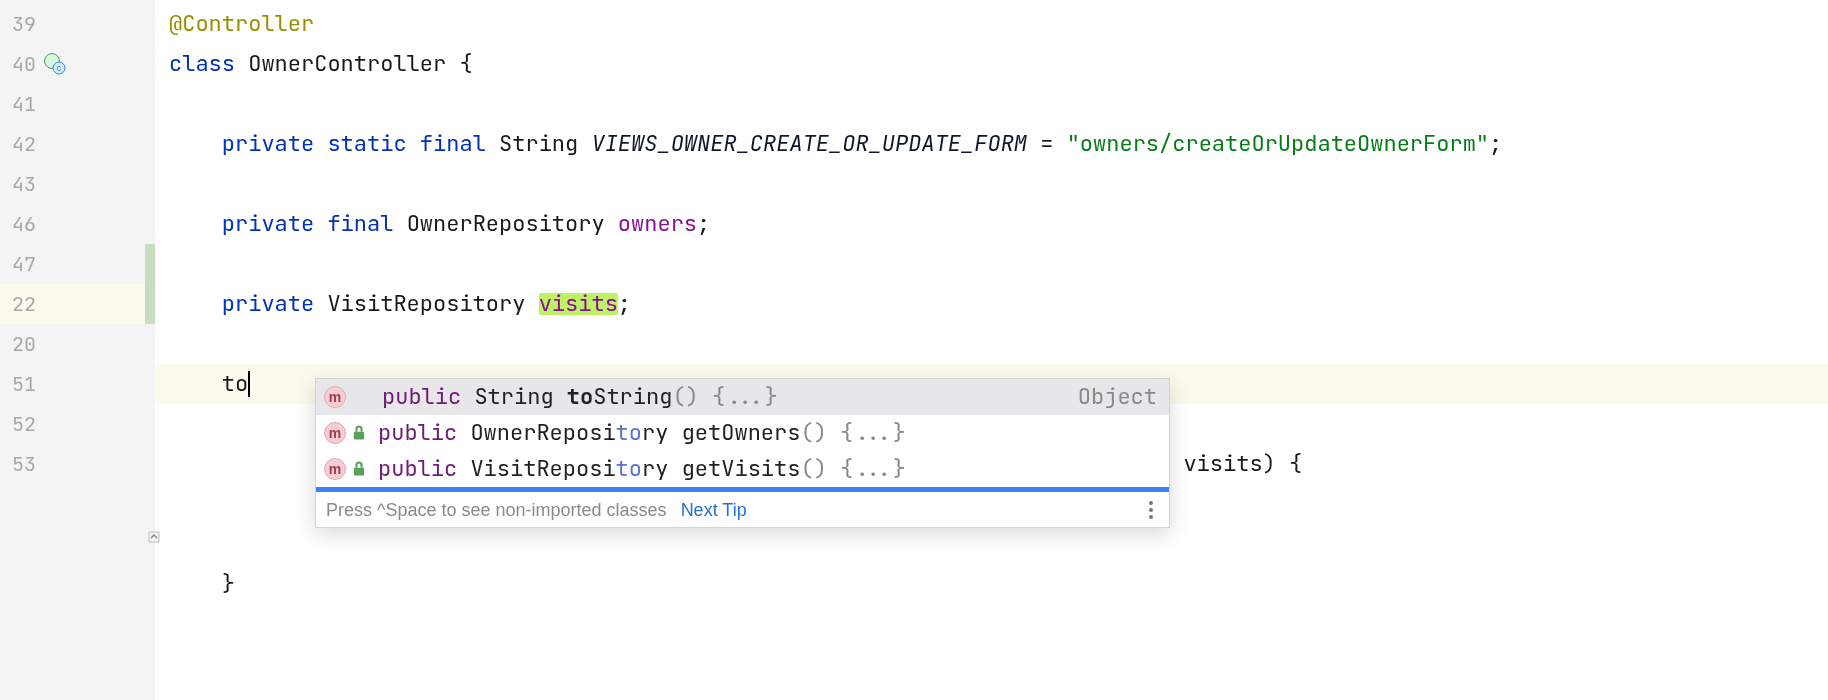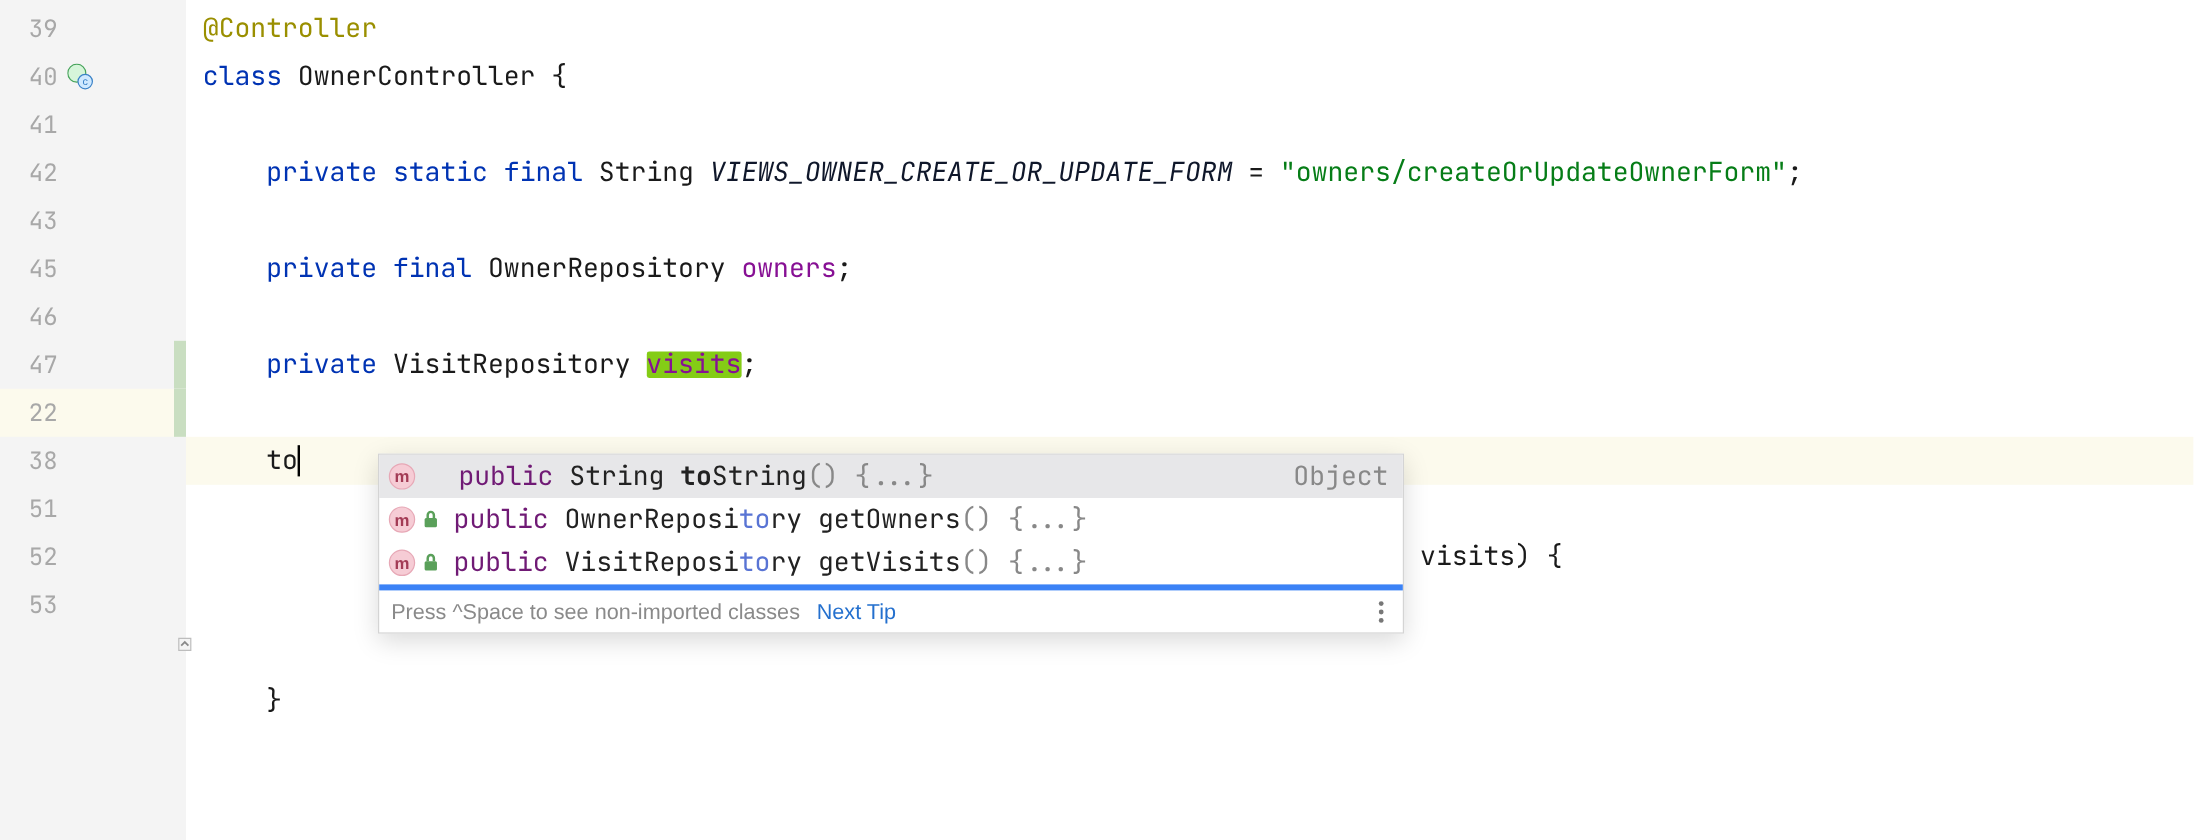--- a/index.html
+++ b/index.html
@@ -1,36 +1,36 @@
 <!DOCTYPE html>
 <html><head>
 <meta charset="utf-8">
 <style>
   * { margin: 0; padding: 0; box-sizing: border-box; }
   html, body { width: 1828px; height: 700px; overflow: hidden; background: #fff; }
   body { font-family: "JetBrains Mono", Menlo, Consolas, monospace; font-size: 22px; line-height: 1.0; }
 
   .editor { display: flex; width: 100%; height: 100%; }
   .gutter { width: 155px; background: #f4f4f4; border-right: none; padding-top: 4px; }
-  .gline { height: 40px; display: flex; align-items: center; padding-left: 14px; position: relative; }
+  .gline { height: 40px; display: flex; align-items: center; padding-left: 2px; position: relative; }
   .lineno { color: #a8a8a8; font-size: 20px; width: 34px; text-align: right; }
   .gicons { margin-left: 8px; display: flex; gap: 2px; }
 
   .code { flex: 1; position: relative; padding-top: 4px; text-align: center; }
   .cline { height: 40px; display: flex; align-items: center; white-space: pre; padding-left: 14px; font-size: 22px; }
   .annotation { color: #9a8f00; }
   .keyword { color: #0033b3; }
   .classname { color: #1a1a1a; }
   .type { color: #1a1a1a; }
   .constant { color: #0f172a; font-style: italic; }
   .string { color: #067d17; }
   .field { color: #871094; }
   .plain { color: #1a1a1a; }
   .punct { color: #1a1a1a; }
-  .hl { background: #84cc16; border-radius: 2px; }
+  .hl { background: #bef264; border-radius: 2px; }
 
   .vcs-new { position: absolute; left: 145px; top: 0; width: 10px; height: 40px; background: #c9dec1; }
   .current { background: #fcfaed; }
 
   .caret { display: inline-block; width: 2px; height: 26px; background: #000; vertical-align: middle; margin-left: 0; }
 
   
   .collapse-handle { position:absolute; left:148px; top:526px; width:14px; height:14px; }
   .collapse-handle svg { width:14px; height:14px; }
 
@@ -80,35 +80,32 @@
     <div class="gline">
         <span class="lineno">41</span>
       </div>
     <div class="gline">
         <span class="lineno">42</span>
       </div>
     <div class="gline">
         <span class="lineno">43</span>
       </div>
     <div class="gline">
-        <span class="lineno">45</span>
-      </div>
-    <div class="gline">
         <span class="lineno">46</span>
       </div>
     <div class="gline">
         <span class="lineno">47</span>
         <div class="vcs-new"></div>
       </div>
     <div class="gline current">
         <span class="lineno">22</span>
         <div class="vcs-new"></div>
       </div>
     <div class="gline">
-        <span class="lineno">38</span>
+        <span class="lineno">20</span>
       </div>
     <div class="gline">
         <span class="lineno">51</span>
       </div>
     <div class="gline">
         <span class="lineno">52</span>
       </div>
     <div class="gline">
         <span class="lineno">53</span>
       </div>

